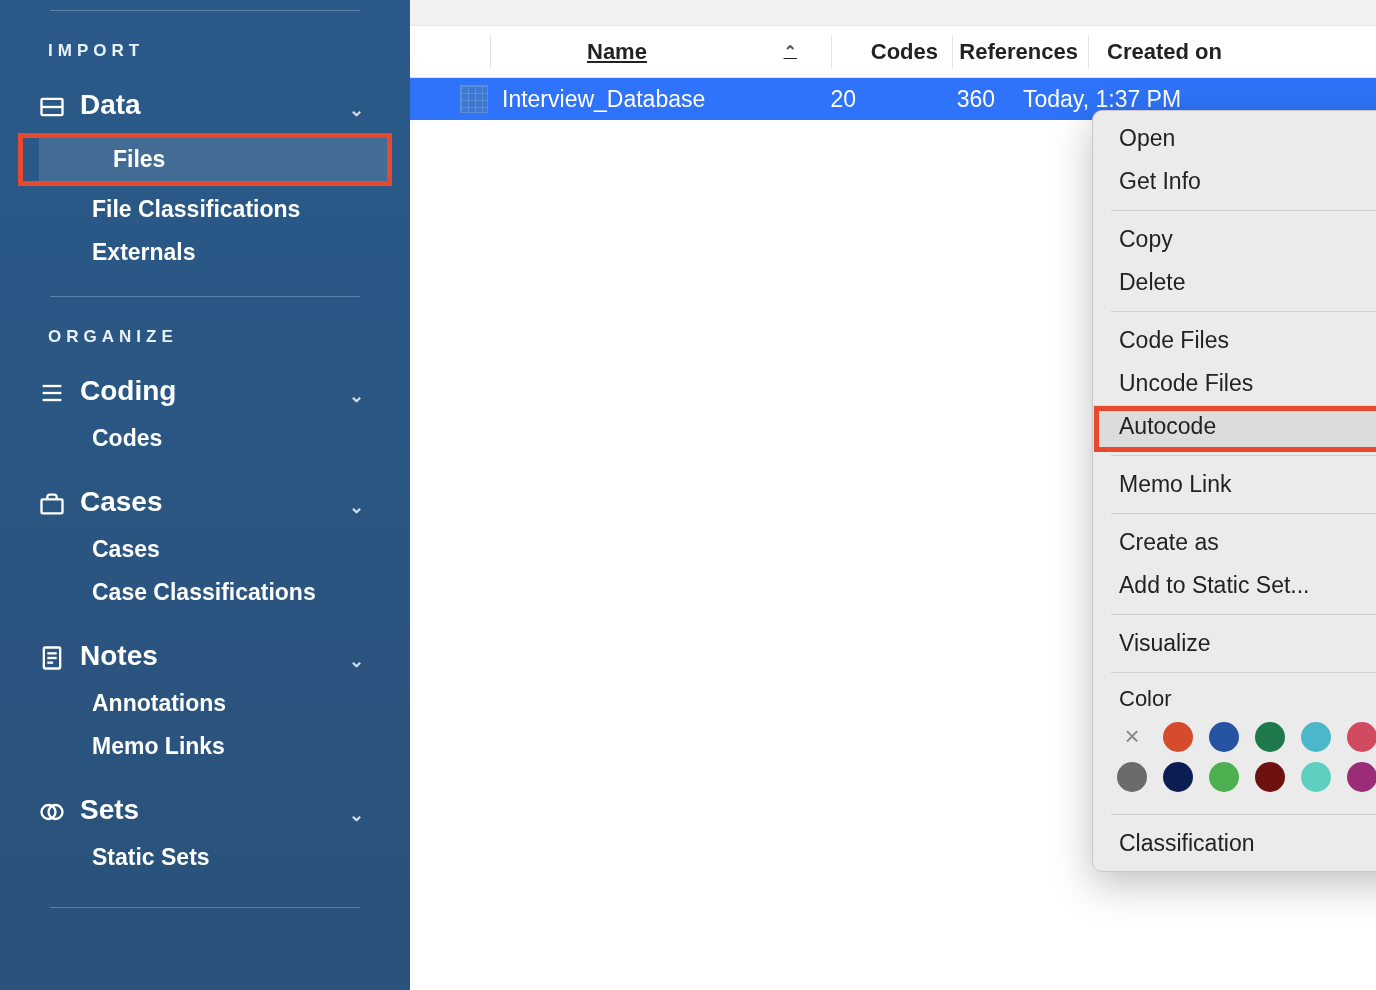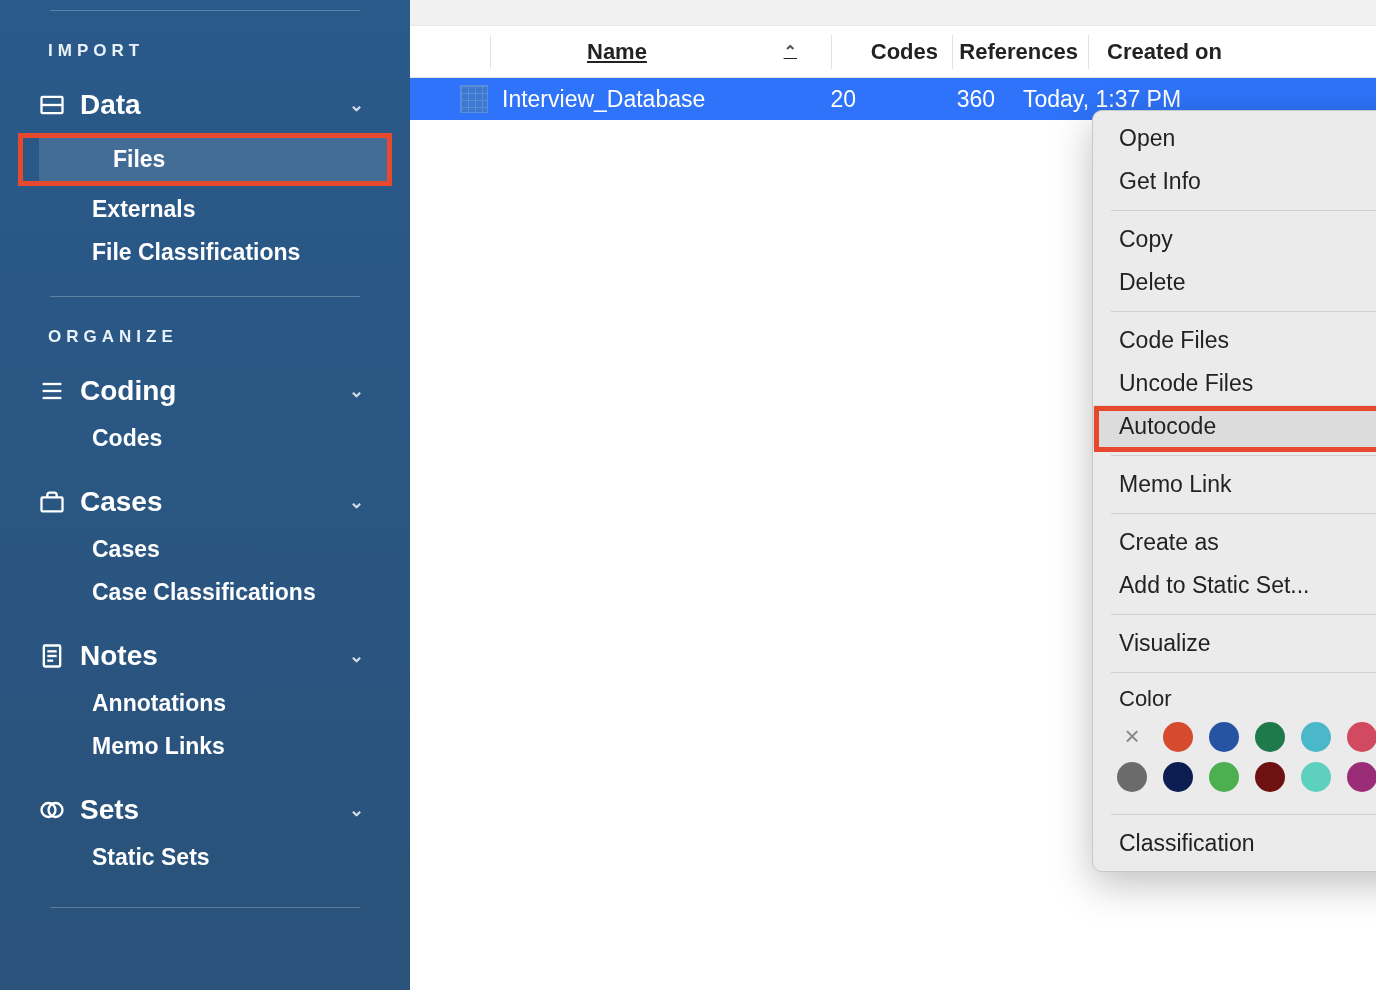--- a/index.html
+++ b/index.html
@@ -26,21 +26,21 @@
   }
   .section-label {
     font-size: 17px;
     font-weight: 700;
     letter-spacing: 5px;
     color: #eaf2f9;
     padding: 30px 0 18px 48px;
   }
   .nav-group-header {
     display: flex;
-    align-items: center;
+    align-items: flex-end;
     padding: 10px 0 10px 38px;
     font-size: 28px;
     font-weight: 700;
     cursor: pointer;
   }
   .nav-group-header .icon-wrap {
     width: 42px;
     display: flex;
     align-items: center;
   }
@@ -183,22 +183,22 @@
           <line x1="3" y1="12" x2="21" y2="12"></line>
         </svg>
     </span>
     <span>Data</span>
     <span class="chevron">⌄</span>
   </div>
 
   <div class="highlight-red">
     <div class="nav-child selected">Files</div>
   </div>
+  <div class="nav-child">File Classifications</div>
   <div class="nav-child">Externals</div>
-  <div class="nav-child">File Classifications</div>
 
   <div class="sidebar-inner-divider"></div>
 
   <div class="section-label">ORGANIZE</div>
 
   <div class="nav-group-header">
     <span class="icon-wrap">
       <svg class="icon-svg" viewBox="0 0 24 24">
           <line x1="4" y1="6" x2="20" y2="6"></line>
           <line x1="4" y1="12" x2="20" y2="12"></line>

